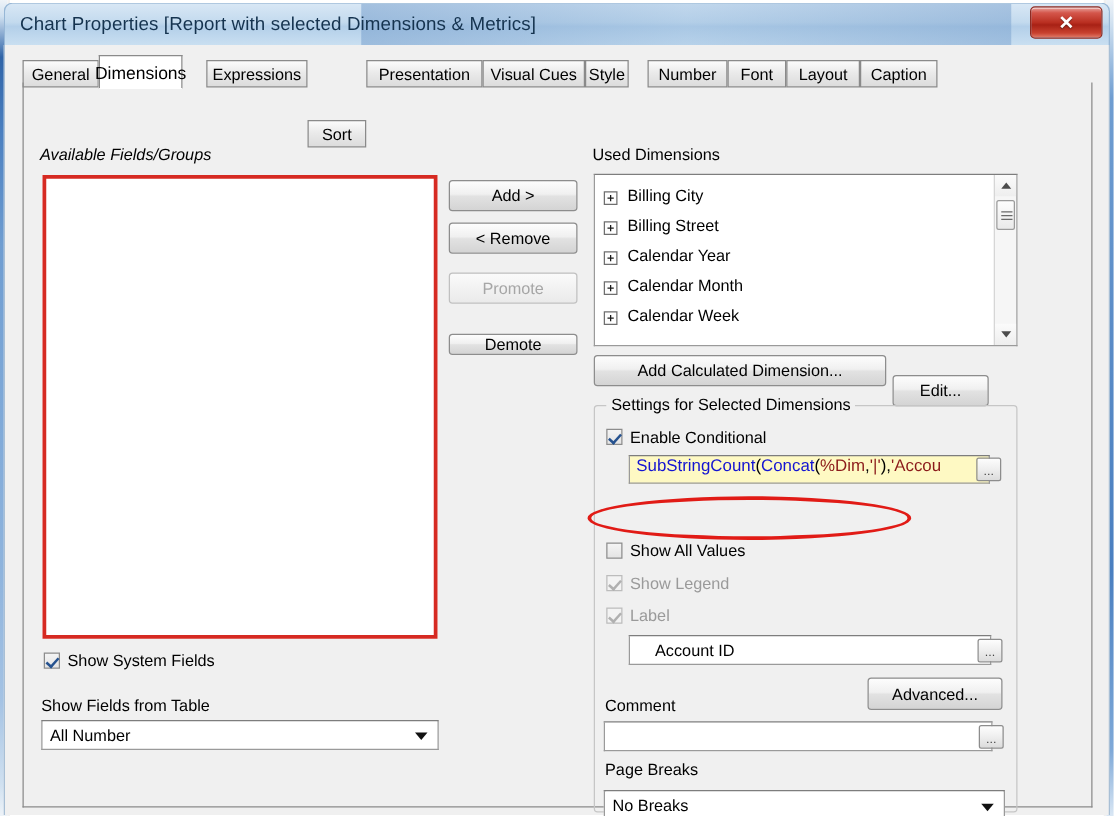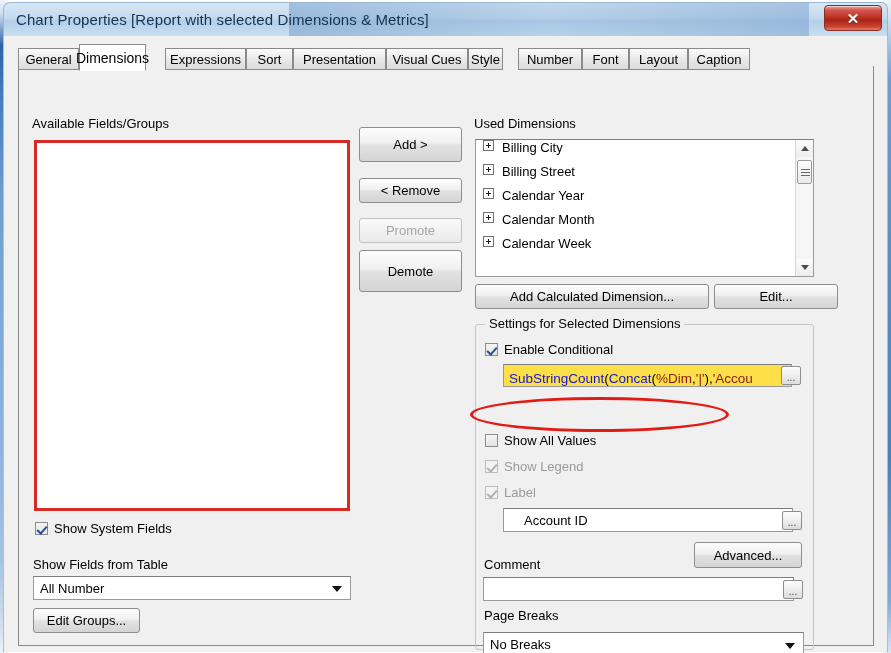--- a/index.html
+++ b/index.html
@@ -293,21 +293,21 @@
     box-sizing: border-box;
     background: #ffffff;
     border: 1px solid #9a9a9a;
     border-top-color: #7d7d7d;
     overflow: hidden;
   }
   .dim-item {
     position: relative;
     height: 24px;
     display: flex;
-    align-items: flex-start;
+    align-items: flex-end;
     padding-left: 7px;
     font-size: 13px;
     white-space: nowrap;
   }
   .plus-box {
     width: 11px; height: 11px;
     box-sizing: border-box;
     border: 1px solid #6e6e6e;
     background: #fdfdfd;
     margin-right: 8px;
@@ -364,26 +364,26 @@
     left: 3px; width: 9px; height: 1px;
     background: #6a6a6a;
   }
 
   
   #expr-box {
     position: absolute;
     left: 499px; top: 328px;
     width: 289px; height: 23px;
     box-sizing: border-box;
-    background: #fde047;
+    background: #fef9c3;
     border: 1px solid #9a9a9a;
     border-top-color: #7d7d7d;
     overflow: hidden;
     display: flex;
-    align-items: flex-end;
+    align-items: flex-start;
     padding-left: 5px;
     font-size: 13.5px;
     white-space: nowrap;
   }
   .tok-fn  { color: #1414d2; }
   .tok-var { color: #8b1a1a; }
   .tok-str { color: #8b1a1a; }
   .tok-pun { color: #000000; }
 
   
@@ -416,52 +416,51 @@
   </div>
 
   <div id="dialog-body">
 
     <div id="tab-panel"></div>
 
     <div id="tabstrip">
       <div class="tab" style="left:0px;   width:61px;">General</div>
       <div class="tab active" style="left:61px;  width:67px;">Dimensions</div>
       <div class="tab" style="left:147px; width:81px;">Expressions</div>
-      <div class="tab" style="left:228px; width:47px;">Sort</div>
+      <div class="tab" style="left:228px; width:47px;margin-top:48px;">Sort</div>
       <div class="tab" style="left:275px; width:93px;">Presentation</div>
       <div class="tab" style="left:368px; width:82px;">Visual Cues</div>
       <div class="tab" style="left:450px; width:35px;">Style</div>
       <div class="tab" style="left:500px; width:64px;">Number</div>
       <div class="tab" style="left:564px; width:47px;">Font</div>
       <div class="tab" style="left:611px; width:59px;">Layout</div>
       <div class="tab" style="left:670px; width:62px;">Caption</div>
     </div>
 
-    <div class="label" style="left:28px; top:80px;">Available Fields/Groups</div>
+    <div class="label" style="left:28px; top:80px;font-style:italic;">Available Fields/Groups</div>
 
     <div id="available-list"></div>
 
     <div class="cbrow" style="left:31px; top:485px;">
       <span class="cbox checked"></span>
       <span>Show System Fields</span>
     </div>
 
     <div class="label" style="left:29px; top:521px;">Show Fields from Table</div>
 
     <div class="combo" style="left:29px; top:540px; width:318px; height:24px;">
       <span>All Number</span>
       <span class="arrow"></span>
     </div>
 
-    <div class="btn" style="left:29px; top:572px; width:107px; height:25px;">Edit Groups...</div>
-
-    <div class="btn" style="left:355px; top:91px; width:103px; height:35px;text-align:right;">Add &gt;</div>
+
+    <div class="btn" style="left:355px; top:108px; width:103px; height:25px;text-align:right;">Add &gt;</div>
     <div class="btn" style="left:355px; top:142px; width:103px; height:25px;">&lt; Remove</div>
     <div class="btn disabled" style="left:355px; top:182px; width:103px; height:25px;">Promote</div>
-    <div class="btn" style="left:355px; top:214px; width:103px; height:42px;">Demote</div>
+    <div class="btn" style="left:355px; top:231px; width:103px; height:17px;">Demote</div>
 
     <div class="label" style="left:470px; top:80px;">Used Dimensions</div>
 
     <div id="used-list">
       <div class="dim-item">
         <span class="plus-box"></span>
         <span>Billing City</span>
       </div>
       <div class="dim-item">
         <span class="plus-box"></span>
@@ -489,21 +488,21 @@
           <span class="grip" style="top:11px;"></span>
           <span class="grip" style="top:14px;"></span>
         </div>
         <div class="sb-arrow down">
           <span class="tri-down"></span>
         </div>
       </div>
     </div>
 
     <div class="btn" style="left:471px; top:248px; width:234px; height:25px;">Add Calculated Dimension...</div>
-    <div class="btn" style="left:710px; top:248px; width:124px; height:25px;">Edit...</div>
+    <div class="btn" style="left:710px; top:264px; width:77px; height:25px;">Edit...</div>
 
     <div class="groupbox" style="left:471px; top:288px; width:339px; height:326px;"></div>
     <div class="groupbox-title" style="left:481px; top:280px;">Settings for Selected Dimensions</div>
 
     <div class="cbrow" style="left:481px; top:306px;">
       <span class="cbox checked"></span>
       <span>Enable Conditional</span>
     </div>
 
     <div id="expr-box">

